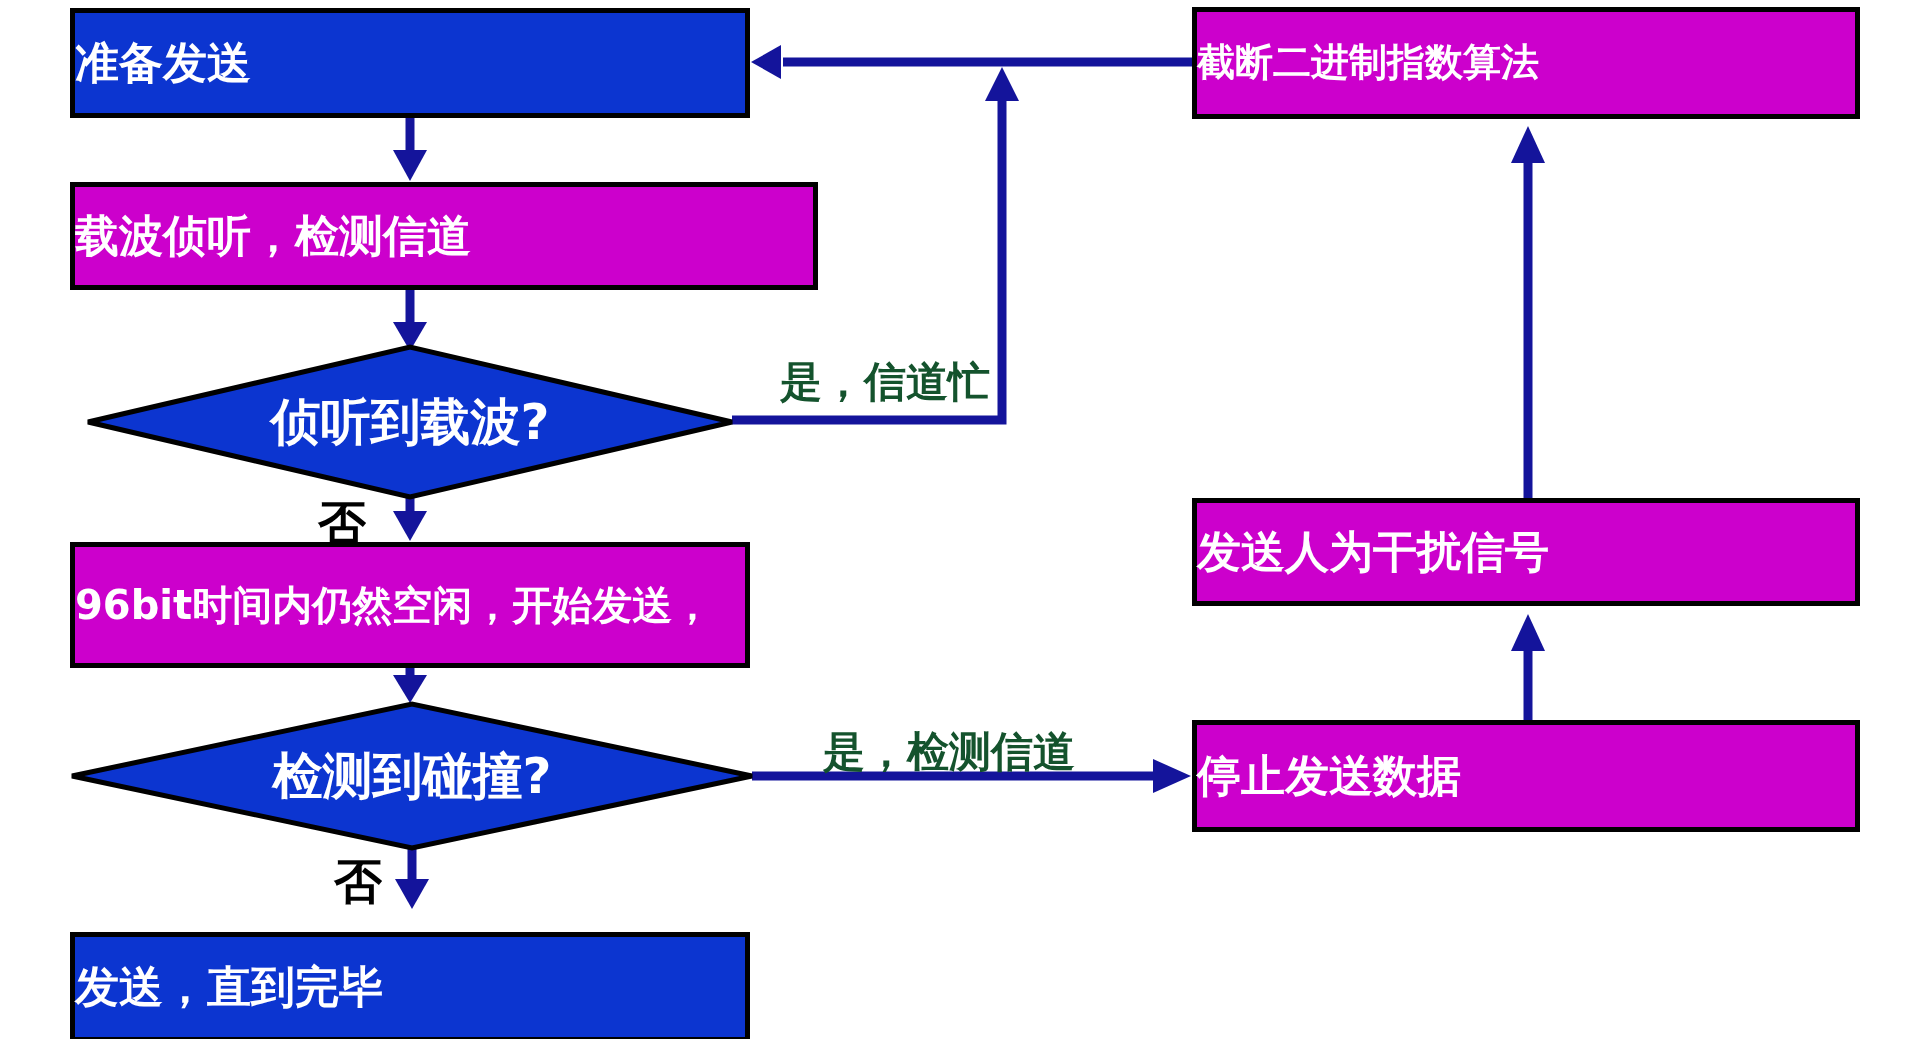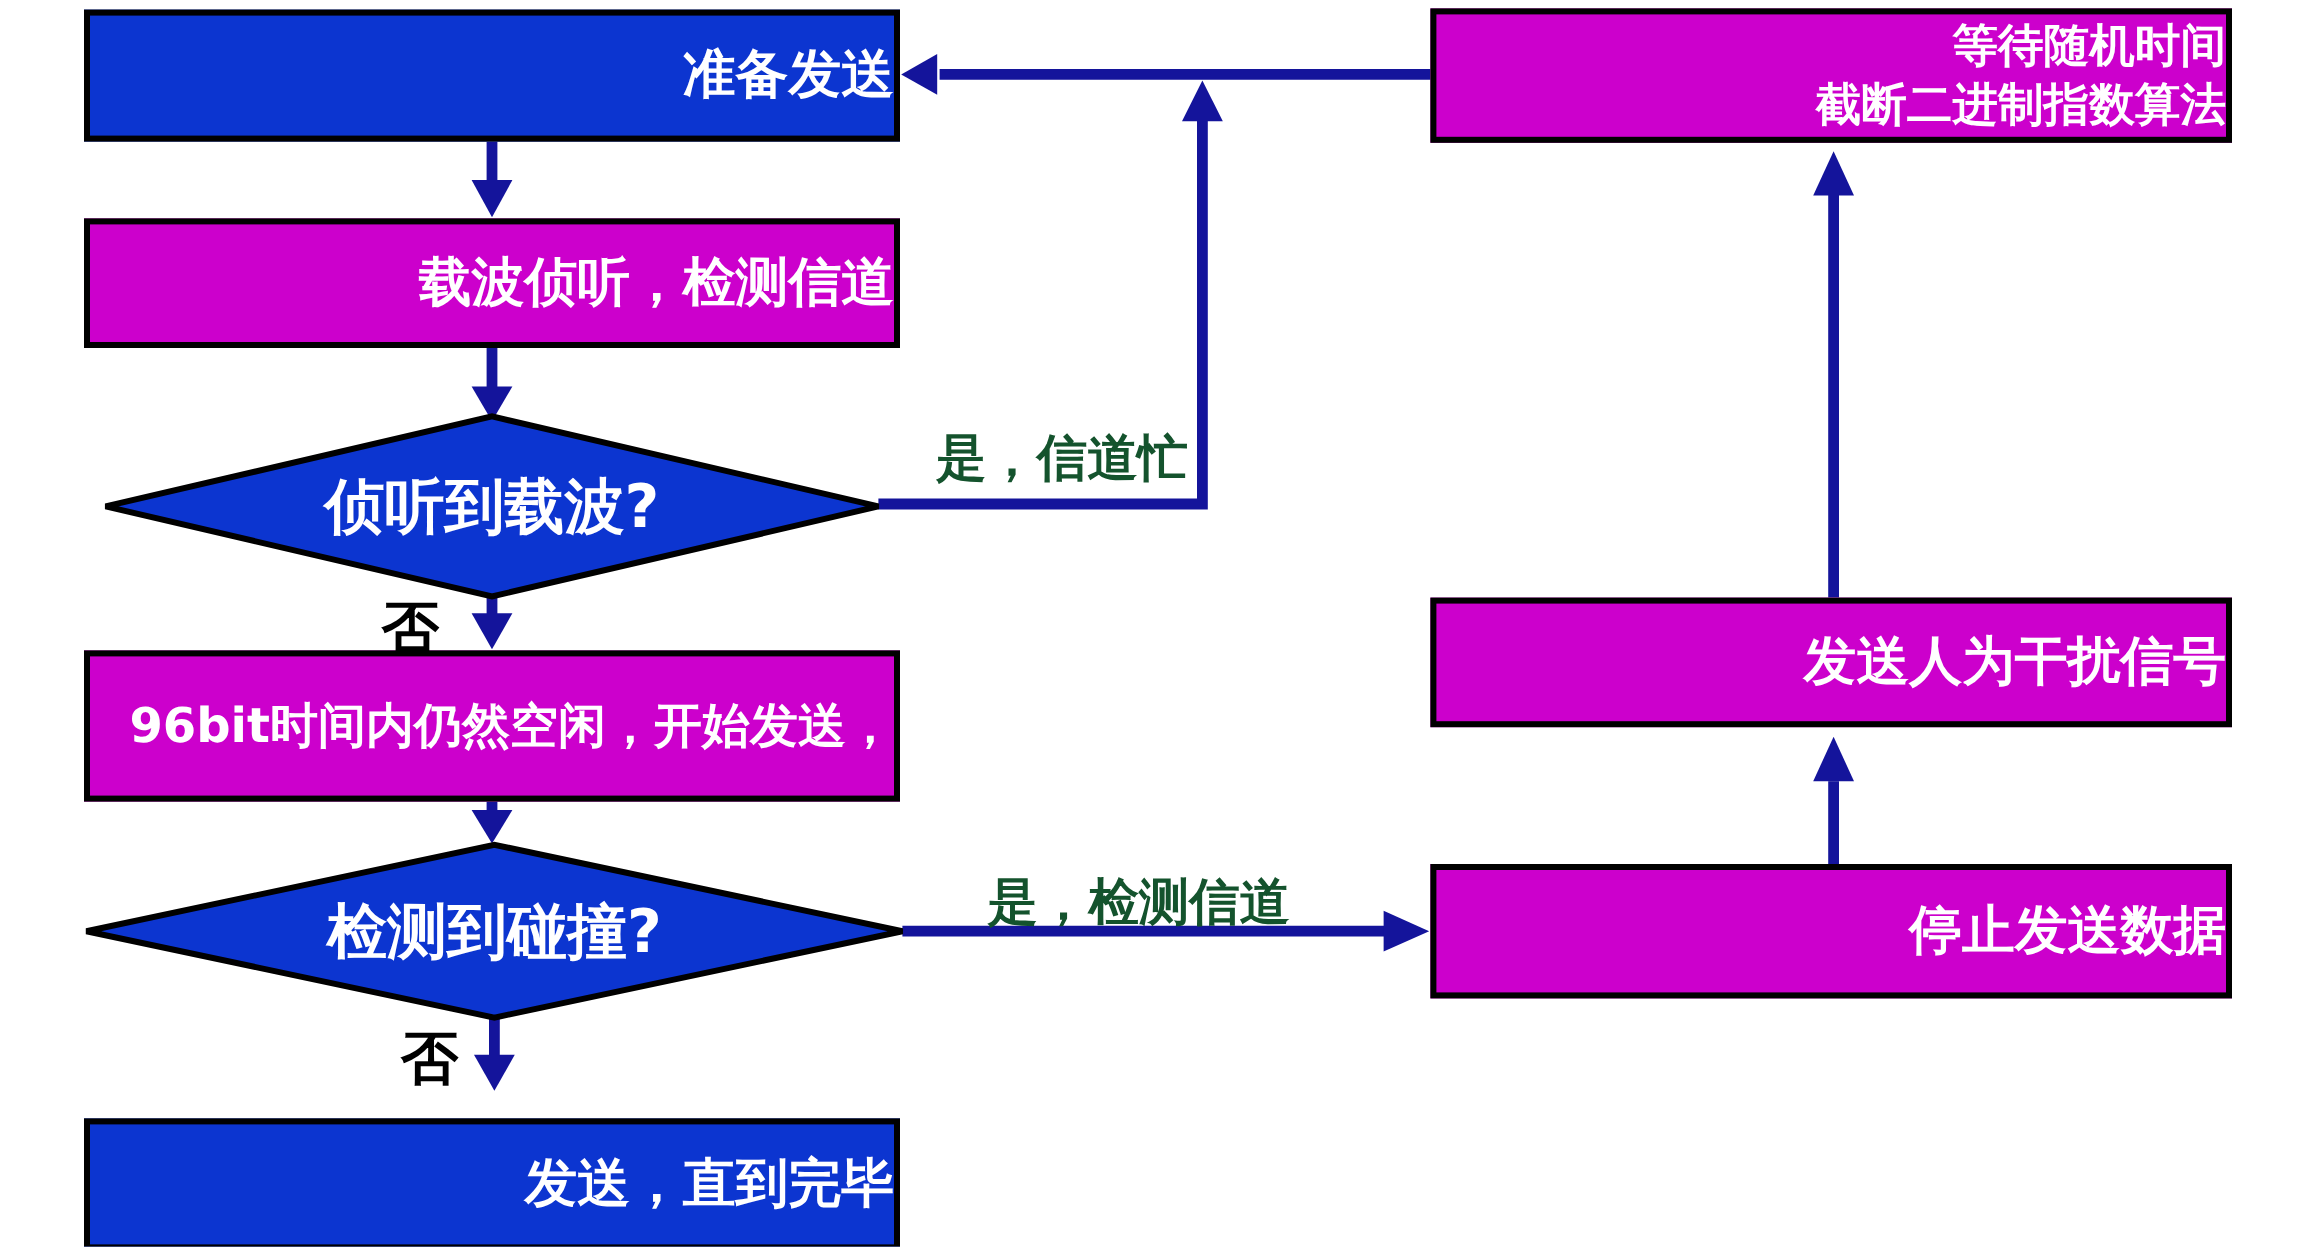--- a/index.html
+++ b/index.html
@@ -3,21 +3,21 @@
 <meta charset="utf-8">
 <style>
   html,body{margin:0;padding:0;background:#ffffff;}
   .canvas{
     position:relative;width:1925px;height:1039px;background:#ffffff;overflow:hidden;
     font-family:"DejaVu Sans","Liberation Sans",sans-serif;
   }
   .layer{position:absolute;left:0;top:0;width:1925px;height:1039px;}
   .node{
     position:absolute;box-sizing:border-box;border:5px solid #000000;
-    display:flex;flex-direction:column;align-items:flex-end;justify-content:center;
+    display:flex;flex-direction:column;align-items:flex-start;justify-content:center;
     color:#ffffff;font-weight:bold;text-align:center;line-height:1.3;
     z-index:2;
   }
   .blue{background:#0C35D0;}
   .magenta{background:#CC00CC;}
   .t44{font-size:44px;}
   .t40{font-size:40px;gap:24px;}
   .t38{font-size:38px;}
   .diamond-label{
     position:absolute;display:flex;align-items:center;justify-content:center;
@@ -76,34 +76,33 @@
     </g>
 
     <polygon points="88,422 410,347 732,422 410,497" fill="#0C35D0" stroke="#000000" stroke-width="5"></polygon>
     <polygon points="72,776 412,704 752,776 412,848" fill="#0C35D0" stroke="#000000" stroke-width="5"></polygon>
   </svg>
 
   <div class="node blue t44" style="left:70px;top:8px;width:680px;height:110px;">
     <span>准备发送</span>
   </div>
 
-  <div class="node magenta t44" style="left:70px;top:182px;width:680px;height:108px;padding-left:36px;">
+  <div class="node magenta t44" style="left:70px;top:182px;width:748px;height:108px;">
     <span>载波侦听，检测信道</span>
   </div>
 
   <div class="node magenta t40" style="left:70px;top:542px;width:680px;height:126px;">
     <span>96bit时间内仍然空闲，开始发送，</span>
   </div>
 
   <div class="node blue t44" style="left:70px;top:932px;width:680px;height:110px;">
     <span>发送，直到完毕</span>
   </div>
 
   <div class="node magenta t38" style="left:1192px;top:7px;width:668px;height:112px;">
-    <span>等待随机时间</span>
     <span>截断二进制指数算法</span>
   </div>
 
   <div class="node magenta t44" style="left:1192px;top:498px;width:668px;height:108px;">
     <span>发送人为干扰信号</span>
   </div>
 
   <div class="node magenta t44" style="left:1192px;top:720px;width:668px;height:112px;">
     <span>停止发送数据</span>
   </div>

